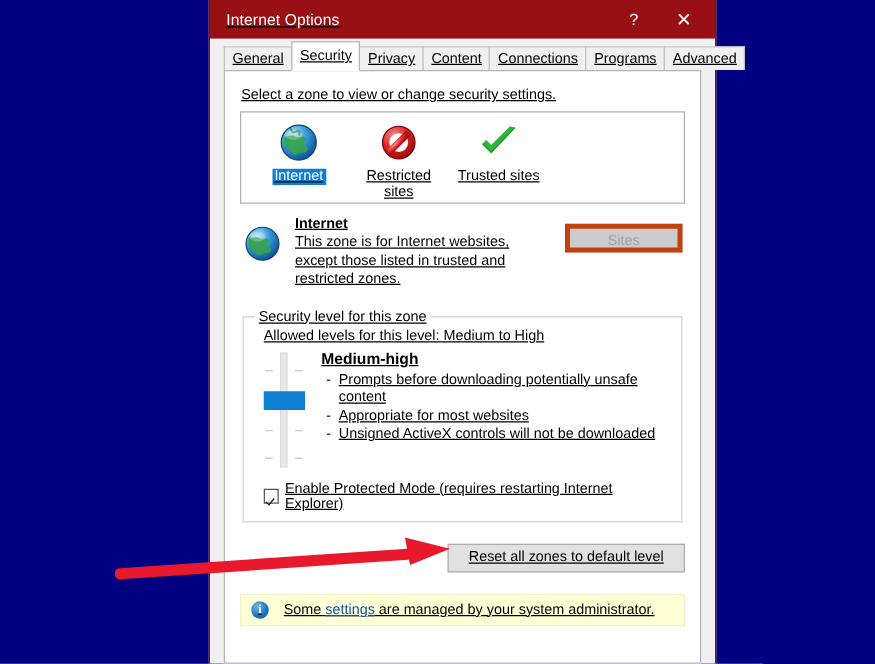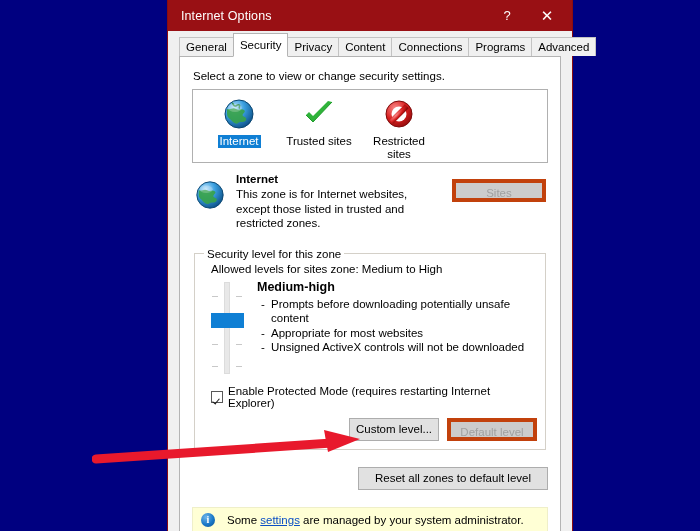--- a/index.html
+++ b/index.html
@@ -10,21 +10,21 @@
     font-family:"Liberation Sans", sans-serif;
     font-size:11.5px; color:#000;
     position:relative;
   }
 
   
   #dialog {
     position:absolute; left:167px; top:0; width:406px; height:531px;
     background:#f0f0f0;
     border-left:1px solid #8a0c10; border-right:1px solid #8a0c10;
-    display:flex; flex-direction:column;
+    display:flex; flex-direction:column;text-decoration:underline;
   }
   #titlebar {
     height:31px; background:#991014; position:relative; flex:0 0 auto;
     display:flex; align-items:center;
   }
   #title-text {
     color:#fff; font-size:12.5px; margin-left:13px; letter-spacing:.1px;
   }
   .title-btn {
     position:absolute; top:0; height:31px; width:34px;
@@ -210,45 +210,45 @@
             <ellipse cx="13" cy="11" rx="7" ry="4" fill="#fff" opacity=".22"></ellipse>
           </svg>
         </div>
         <div class="zlabel">Internet</div>
       </div>
 
 
       <div class="zone">
         <div class="zicon">
           <svg width="34" height="34" viewBox="0 0 34 34">
-            <path d="M4 18l7 7L30 5l-4-1L11 19l-4-4z" fill="#2fb33a"></path>
-            <path d="M4 18l7 7L30 5" fill="none" stroke="#1f9b2b" stroke-width="1"></path>
-          </svg>
-        </div>
-        <div class="zlabel">Trusted sites</div>
-      </div>
-
-      <div class="zone">
-        <div class="zicon">
-          <svg width="34" height="34" viewBox="0 0 34 34">
             <defs>
               <radialGradient id="rg" cx="35%" cy="28%" r="80%">
                 <stop offset="0%" stop-color="#f98a8a"></stop>
                 <stop offset="55%" stop-color="#d81f1f"></stop>
                 <stop offset="100%" stop-color="#8e0b0b"></stop>
               </radialGradient>
             </defs>
             <circle cx="17" cy="17" r="13" fill="url(#rg)"></circle>
             <circle cx="17" cy="17" r="7.5" fill="#fff"></circle>
             <rect x="6" y="14.3" width="22" height="5.4" transform="rotate(-45 17 17)" fill="url(#rg)"></rect>
             <circle cx="17" cy="17" r="13" fill="none" stroke="#7d0a0a" stroke-width="1"></circle>
           </svg>
         </div>
         <div class="zlabel">Restricted sites</div>
       </div>
+
+      <div class="zone">
+        <div class="zicon">
+          <svg width="34" height="34" viewBox="0 0 34 34">
+            <path d="M4 18l7 7L30 5l-4-1L11 19l-4-4z" fill="#2fb33a"></path>
+            <path d="M4 18l7 7L30 5" fill="none" stroke="#1f9b2b" stroke-width="1"></path>
+          </svg>
+        </div>
+        <div class="zlabel">Trusted sites</div>
+      </div>
     </div>
 
     <div id="zonedesc">
       <div class="dicon">
         <svg width="32" height="32" viewBox="0 0 34 34">
           <circle cx="17" cy="17" r="14" fill="url(#gl)"></circle>
           <path d="M5 12c4 1 6-2 9 0s5-1 8 1-3 4-1 6 4 1 3 4-6 1-8 3-5-1-7-3-4-3-4-6z" fill="#37a24a" opacity=".92"></path>
           <circle cx="17" cy="17" r="14" fill="none" stroke="#0a4570" stroke-width="1"></circle>
           <ellipse cx="13" cy="11" rx="7" ry="4" fill="#fff" opacity=".22"></ellipse>
         </svg>
@@ -256,21 +256,21 @@
       <div class="dtext">
         <div class="dtitle">Internet</div>
         <div class="dbody">This zone is for Internet websites, except those listed in trusted and restricted zones.</div>
       </div>
       <div class="btn disabled" id="sites-btn">Sites</div>
     </div>
 
     <fieldset id="seclevel">
       <legend>Security level for this zone</legend>
 
-      <div id="allowed">Allowed levels for sites zone: Medium to High</div>
+      <div id="allowed">Allowed levels for this level: Medium to High</div>
 
       <div id="levelrow">
         <div id="slider">
           <div class="track"></div>
           <div class="tick" style="left:9px;  top:16px;"></div>
           <div class="tick" style="left:33px; top:16px;"></div>
           <div class="tick" style="left:9px;  top:40px;"></div>
           <div class="tick" style="left:33px; top:40px;"></div>
           <div class="tick" style="left:9px;  top:64px;"></div>
           <div class="tick" style="left:33px; top:64px;"></div>
@@ -287,24 +287,20 @@
             <li>Unsigned ActiveX controls will not be downloaded</li>
           </ul>
         </div>
       </div>
 
       <div id="cbrow">
         <div class="checkbox checked"></div>
         <span class="cblabel">Enable Protected Mode (requires restarting Internet Explorer)</span>
       </div>
 
-      <div id="levelbtns">
-        <div class="btn" id="custom-btn">Custom level...</div>
-        <div class="btn disabled" id="default-btn">Default level</div>
-      </div>
     </fieldset>
 
     <div id="resetrow">
       <div class="btn" id="reset-btn">Reset all zones to default level</div>
     </div>
 
     <div id="infobar">
       <div class="iicon">i</div>
       <div class="itext"><span>Some </span><span class="ilink">settings</span><span> are managed by your system administrator.</span></div>
     </div>

